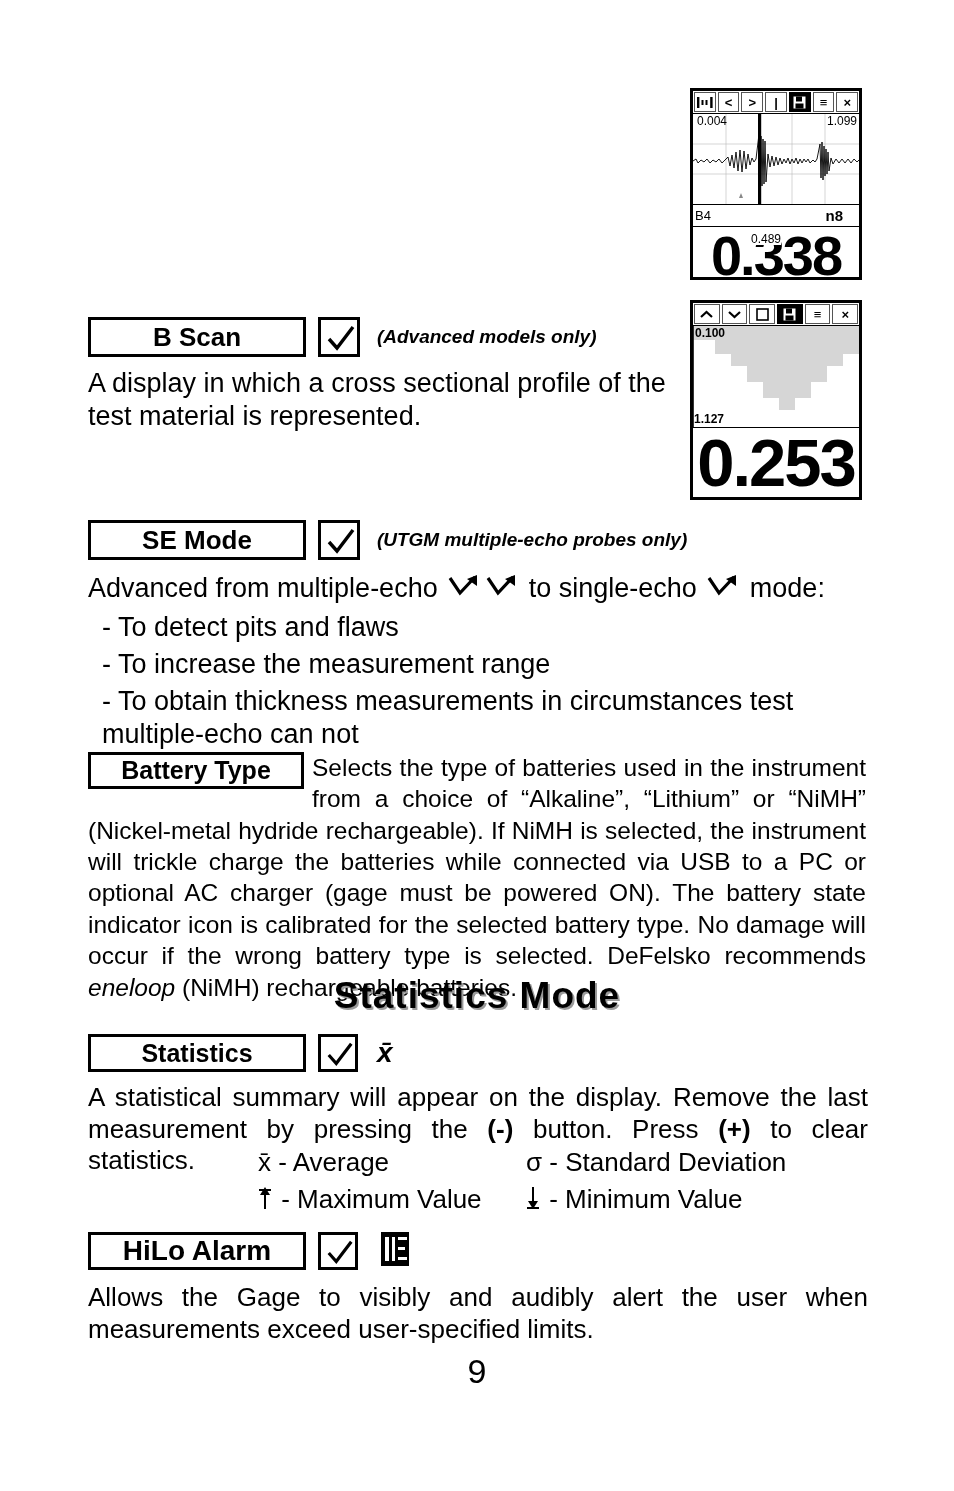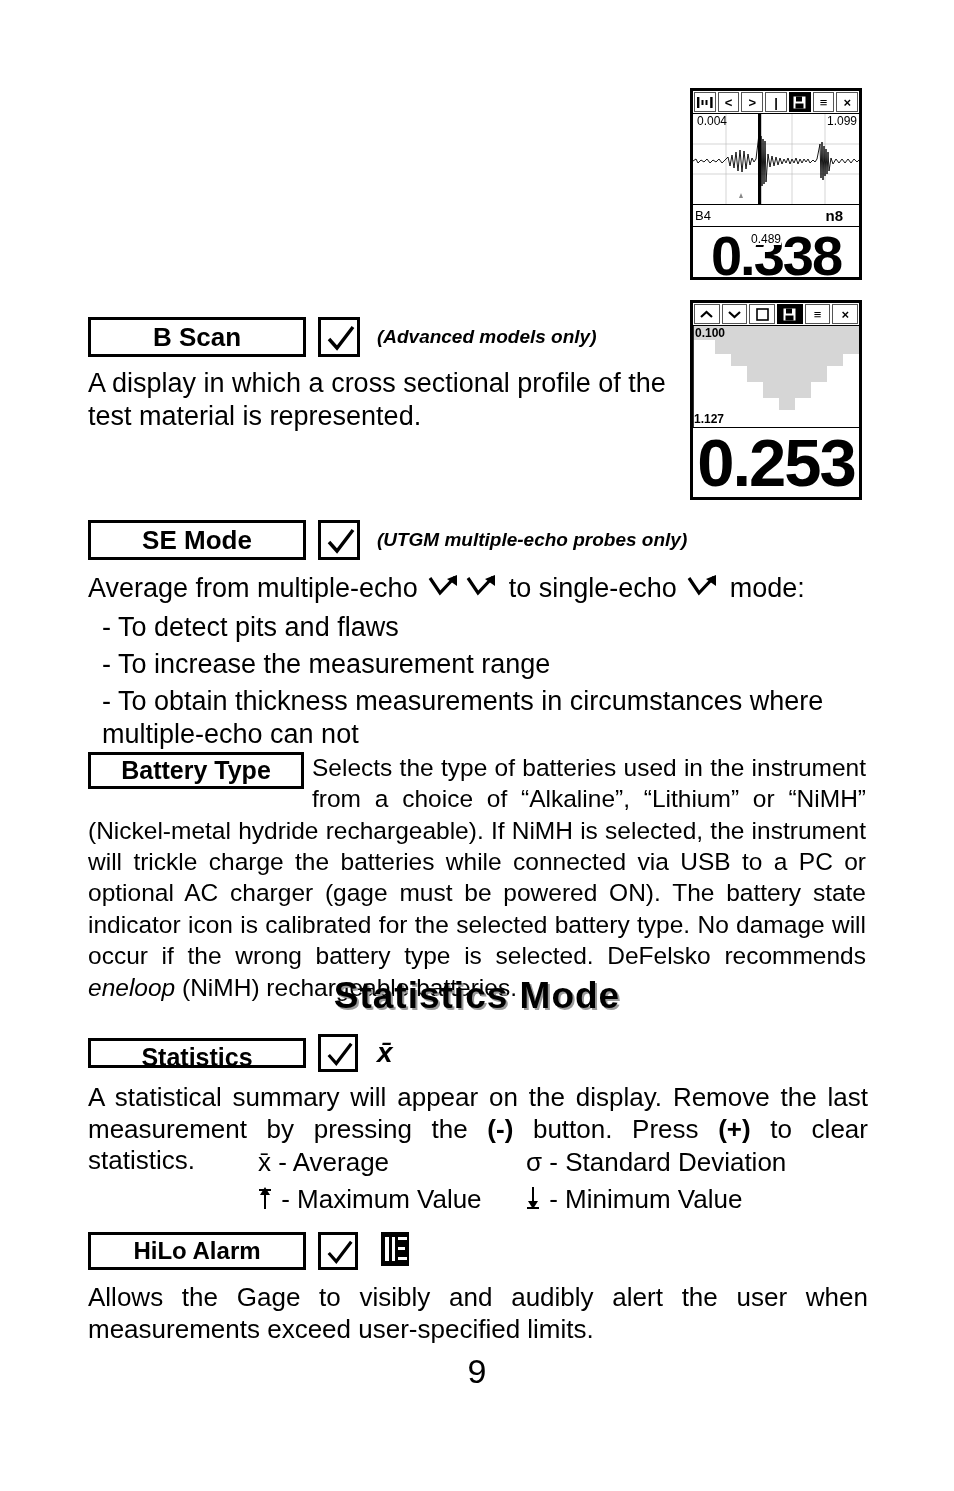--- a/index.html
+++ b/index.html
@@ -253,21 +253,21 @@
       </span>
       <span class="checkbox" style="margin-left:8px;">
         <svg width="34" height="32" viewBox="0 0 34 32">
           <path d="M5 16 L13 25 L29 4" stroke="#000" stroke-width="3.4" fill="none"></path>
         </svg>
       </span>
       <span class="note">(UTGM multiple-echo probes only)</span>
     </div>
 
     <div class="bodytext" style="margin-top:12px;white-space:nowrap;">
-      <span>Average from multiple-echo</span>
+      <span>Advanced from multiple-echo</span>
       <span class="ib" style="margin:0 2px;">
         <svg width="34" height="26" viewBox="0 0 34 26">
           <path d="M3 5 L13 20 L28 4" stroke="#000" stroke-width="3.2" fill="none"></path>
           <polygon points="30,2 30,13 20,6" fill="#000"></polygon>
         </svg>
       </span><span class="ib" style="margin:0 2px;">
         <svg width="34" height="26" viewBox="0 0 34 26">
           <path d="M3 5 L13 20 L28 4" stroke="#000" stroke-width="3.2" fill="none"></path>
           <polygon points="30,2 30,13 20,6" fill="#000"></polygon>
         </svg>
@@ -277,37 +277,37 @@
         <svg width="34" height="26" viewBox="0 0 34 26">
           <path d="M3 5 L13 20 L28 4" stroke="#000" stroke-width="3.2" fill="none"></path>
           <polygon points="30,2 30,13 20,6" fill="#000"></polygon>
         </svg>
       </span>
       <span>mode:</span>
     </div>
 
     <p class="bodytext" style="margin:4px 0 0 14px;">- To detect pits and flaws</p>
     <p class="bodytext" style="margin:4px 0 0 14px;">- To increase the measurement range</p>
-    <p class="bodytext" style="margin:4px 0 0 14px;width:730px;">- To obtain thickness measurements in circumstances where multiple-echo can not</p>
+    <p class="bodytext" style="margin:4px 0 0 14px;width:730px;">- To obtain thickness measurements in circumstances test multiple-echo can not</p>
   </div>
 
   <div class="sect" style="left:88px;top:752px;width:778px;">
     <span class="labelbox" style="width:216px;height:37px;line-height:31px;font-size:25px;float:left;margin:0 8px 1px 0;">
       <span>Battery Type</span>
     </span>
     <p class="bodytext justified" style="font-size:24.5px;line-height:1.28;">
       <span>Selects the type of batteries used in the instrument from a choice of “Alkaline”, “Lithium” or “NiMH” (Nickel-metal hydride rechargeable). If NiMH is selected, the instrument will trickle charge the batteries while connected via USB to a PC or optional AC charger (gage must be powered ON). The battery state indicator icon is calibrated for the selected battery type. No damage will occur if the wrong battery type is selected. DeFelsko recommends </span><i>eneloop</i><span> (NiMH) rechargeable batteries.</span>
     </p>
   </div>
 
   <div class="stat-heading" style="position:absolute;left:0;top:975px;width:954px;">Statistics Mode</div>
 
   <div class="sect" style="left:88px;top:1034px;width:790px;">
     <div style="white-space:nowrap;">
-      <span class="labelbox" style="width:218px;height:30px;line-height:32px;font-size:25px;">
+      <span class="labelbox" style="width:218px;height:38px;line-height:32px;font-size:25px;">
         <span>Statistics</span>
       </span>
       <span class="checkbox" style="margin-left:8px;width:40px;height:38px;">
         <svg width="32" height="30" viewBox="0 0 34 32">
           <path d="M5 16 L13 25 L29 4" stroke="#000" stroke-width="3.4" fill="none"></path>
         </svg>
       </span>
       <span class="ib" style="margin-left:14px;font-size:28px;font-weight:bold;font-style:italic;">
         <span>x̄</span>
       </span>
@@ -348,21 +348,21 @@
             <line x1="1" y1="22" x2="13" y2="22" stroke="#000" stroke-width="2"></line>
           </svg>
         </span>
         <span>- Minimum Value</span>
       </div>
     </div>
   </div>
 
   <div class="sect" style="left:88px;top:1232px;width:790px;">
     <div style="white-space:nowrap;">
-      <span class="labelbox" style="width:218px;height:38px;line-height:32px;font-size:24px;">
+      <span class="labelbox" style="width:218px;height:38px;line-height:32px;font-size:28px;">
         <span>HiLo Alarm</span>
       </span>
       <span class="checkbox" style="margin-left:8px;width:40px;height:38px;">
         <svg width="32" height="30" viewBox="0 0 34 32">
           <path d="M5 16 L13 25 L29 4" stroke="#000" stroke-width="3.4" fill="none"></path>
         </svg>
       </span>
       <span class="ib" style="margin-left:16px;">
         <svg width="32" height="34" viewBox="0 0 32 34">
           <rect x="2" y="0" width="28" height="34" fill="#000"></rect>

